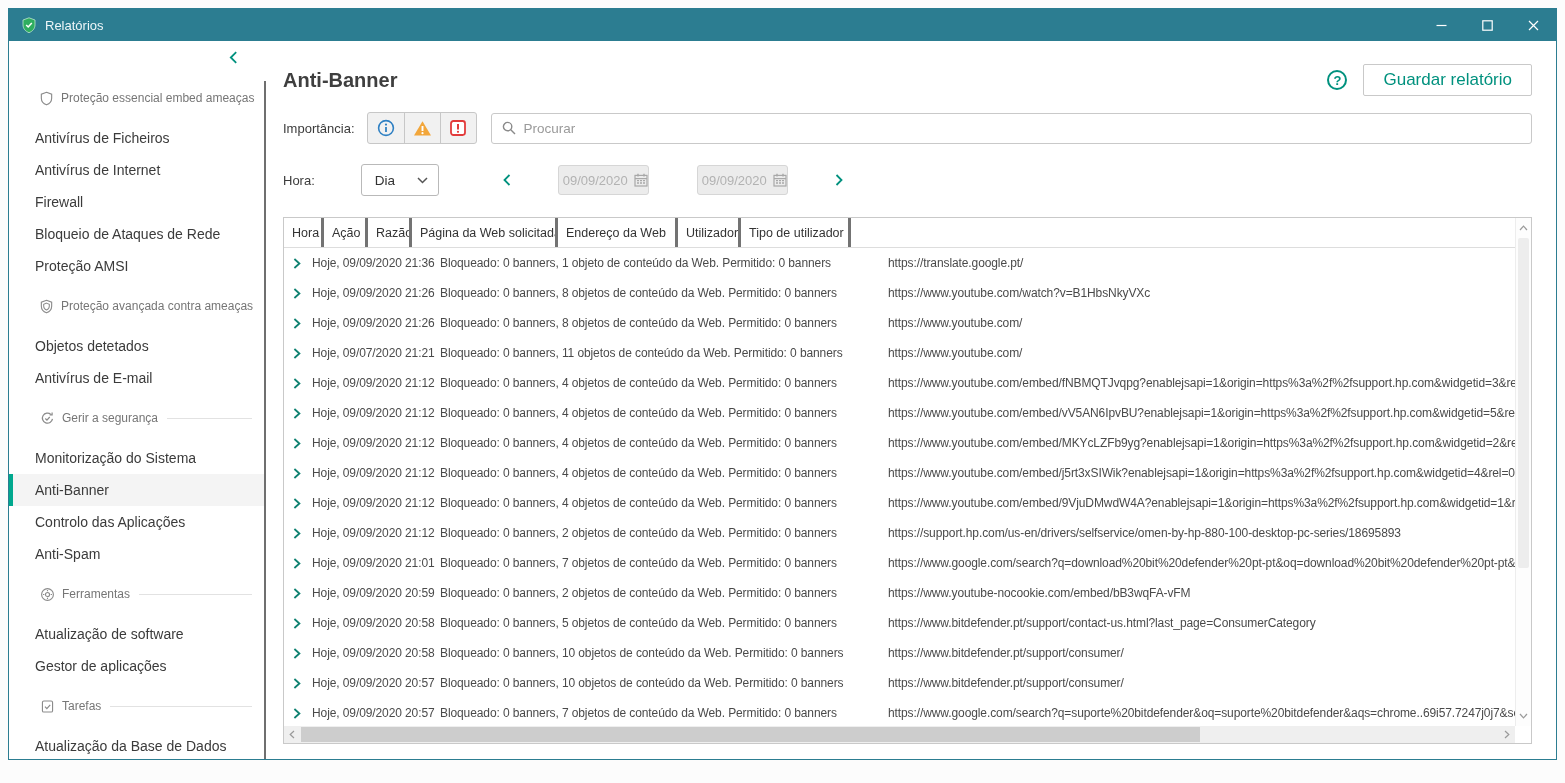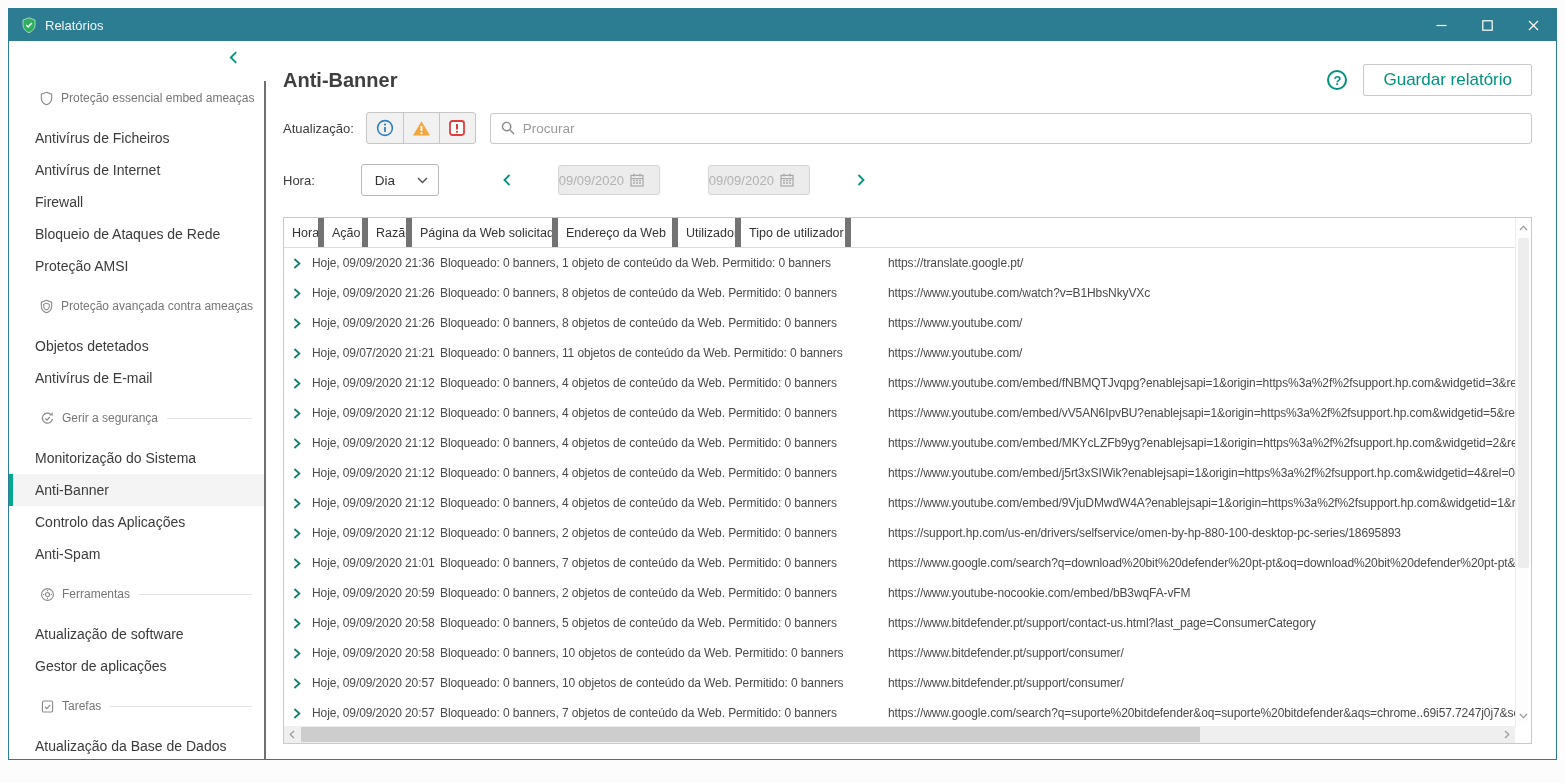--- a/index.html
+++ b/index.html
@@ -53,31 +53,31 @@
   .searchbox{flex:1; height:31px; border:1px solid #c9c9c9; border-radius:3px; background:#fff; display:flex; align-items:center; padding:0 10px;}
   .searchbox svg{flex:0 0 auto; margin-right:8px;}
   .searchbox input{flex:1; border:none; outline:none; font-size:13.5px; font-family:inherit; color:#444; background:transparent;}
   .searchbox input::placeholder{color:#9a9a9a;}
 
   .time-row{height:34px; display:flex; align-items:center; margin:0 0 20px 2px;gap:34px;}
   .select{width:78px; height:32px; border:1px solid #b9b9b9; border-radius:3px; background:#fff; display:flex;
           align-items:center; padding:0 10px 0 13px; cursor:pointer; margin-right:24px;}
   .select-val{flex:1; font-size:13.5px; color:#333;}
   .nav-arrow{color:var(--accent); display:flex; align-items:center; cursor:pointer; padding:0 6px;}
-  .datefield{width:102px; height:30px; margin:0 7px; background:#ececec; border:1px solid #d6d6d6; border-radius:3px;
-             display:flex; align-items:center; justify-content:flex-start; gap:6px; cursor:default;}
+  .datefield{width:91px; height:30px; margin:0 7px; background:#ececec; border:1px solid #d6d6d6; border-radius:3px;
+             display:flex; align-items:center; justify-content:flex-end; gap:6px; cursor:default;}
   .date-val{font-size:13px; color:#b2b2b2;}
 
   
   .table{margin-left:2px; height:527px; border:1px solid #c9c9c9; display:flex; flex-direction:column; background:#fff;}
   .t-upper{flex:1; display:flex; min-height:0;}
   .t-content{flex:1; min-width:0; display:flex; flex-direction:column; overflow:hidden;}
   .thead{flex:0 0 30px; display:flex; align-items:stretch; border-bottom:1px solid #ddd;}
   .th{display:flex; align-items:center; padding-left:8px; font-size:12.5px; color:#333;
-      border-right:6px solid #737373; white-space:nowrap; overflow:hidden; cursor:pointer;}
+      border-right:3px solid #737373; white-space:nowrap; overflow:hidden; cursor:pointer;}
   .th.fill{flex:1; border-right:none; cursor:default;}
   .tbody{flex:1; overflow:hidden;}
   .trow{height:30px; display:flex; align-items:center; font-size:12px; color:#4a4a4a; white-space:nowrap; cursor:pointer; letter-spacing:-0.1px;}
   .chev{flex:0 0 14px; margin-left:9px; color:#0e8170; display:flex; align-items:center;}
   .c-time{flex:0 0 128px; margin-left:5px; overflow:hidden;}
   .c-action{flex:0 0 448px; overflow:hidden;}
   .c-url{flex:1; overflow:hidden;}
 
   .vscroll{flex:0 0 16px; border-left:1px solid #ededed; position:relative; background:#fdfdfd;}
   .vs-arrow{position:absolute; left:0; width:100%; height:16px; display:flex; align-items:center; justify-content:center; color:#9a9a9a; cursor:pointer;}
@@ -248,21 +248,21 @@
       </aside>
 
       <main class="main">
         <div class="page-header">
           <h1 class="page-title">Anti-Banner</h1>
           <span class="help-icon">?</span>
           <button class="save-btn">Guardar relatório</button>
         </div>
 
         <div class="filter-row">
-          <span class="row-label">Atualização:</span>
+          <span class="row-label">Importância:</span>
           <div class="imp-group">
             <span class="imp-btn">
               <svg width="18" height="18" viewBox="0 0 18 18">
                   <circle cx="9" cy="9" r="7.4" fill="none" stroke="var(--info)" stroke-width="1.6"></circle>
                   <circle cx="9" cy="5.6" r="1.1" fill="var(--info)"></circle>
                   <path d="M9 8v5" stroke="var(--info)" stroke-width="1.8"></path>
                 </svg>
             </span>
             <span class="imp-btn">
               <svg width="19" height="17" viewBox="0 0 19 17">

